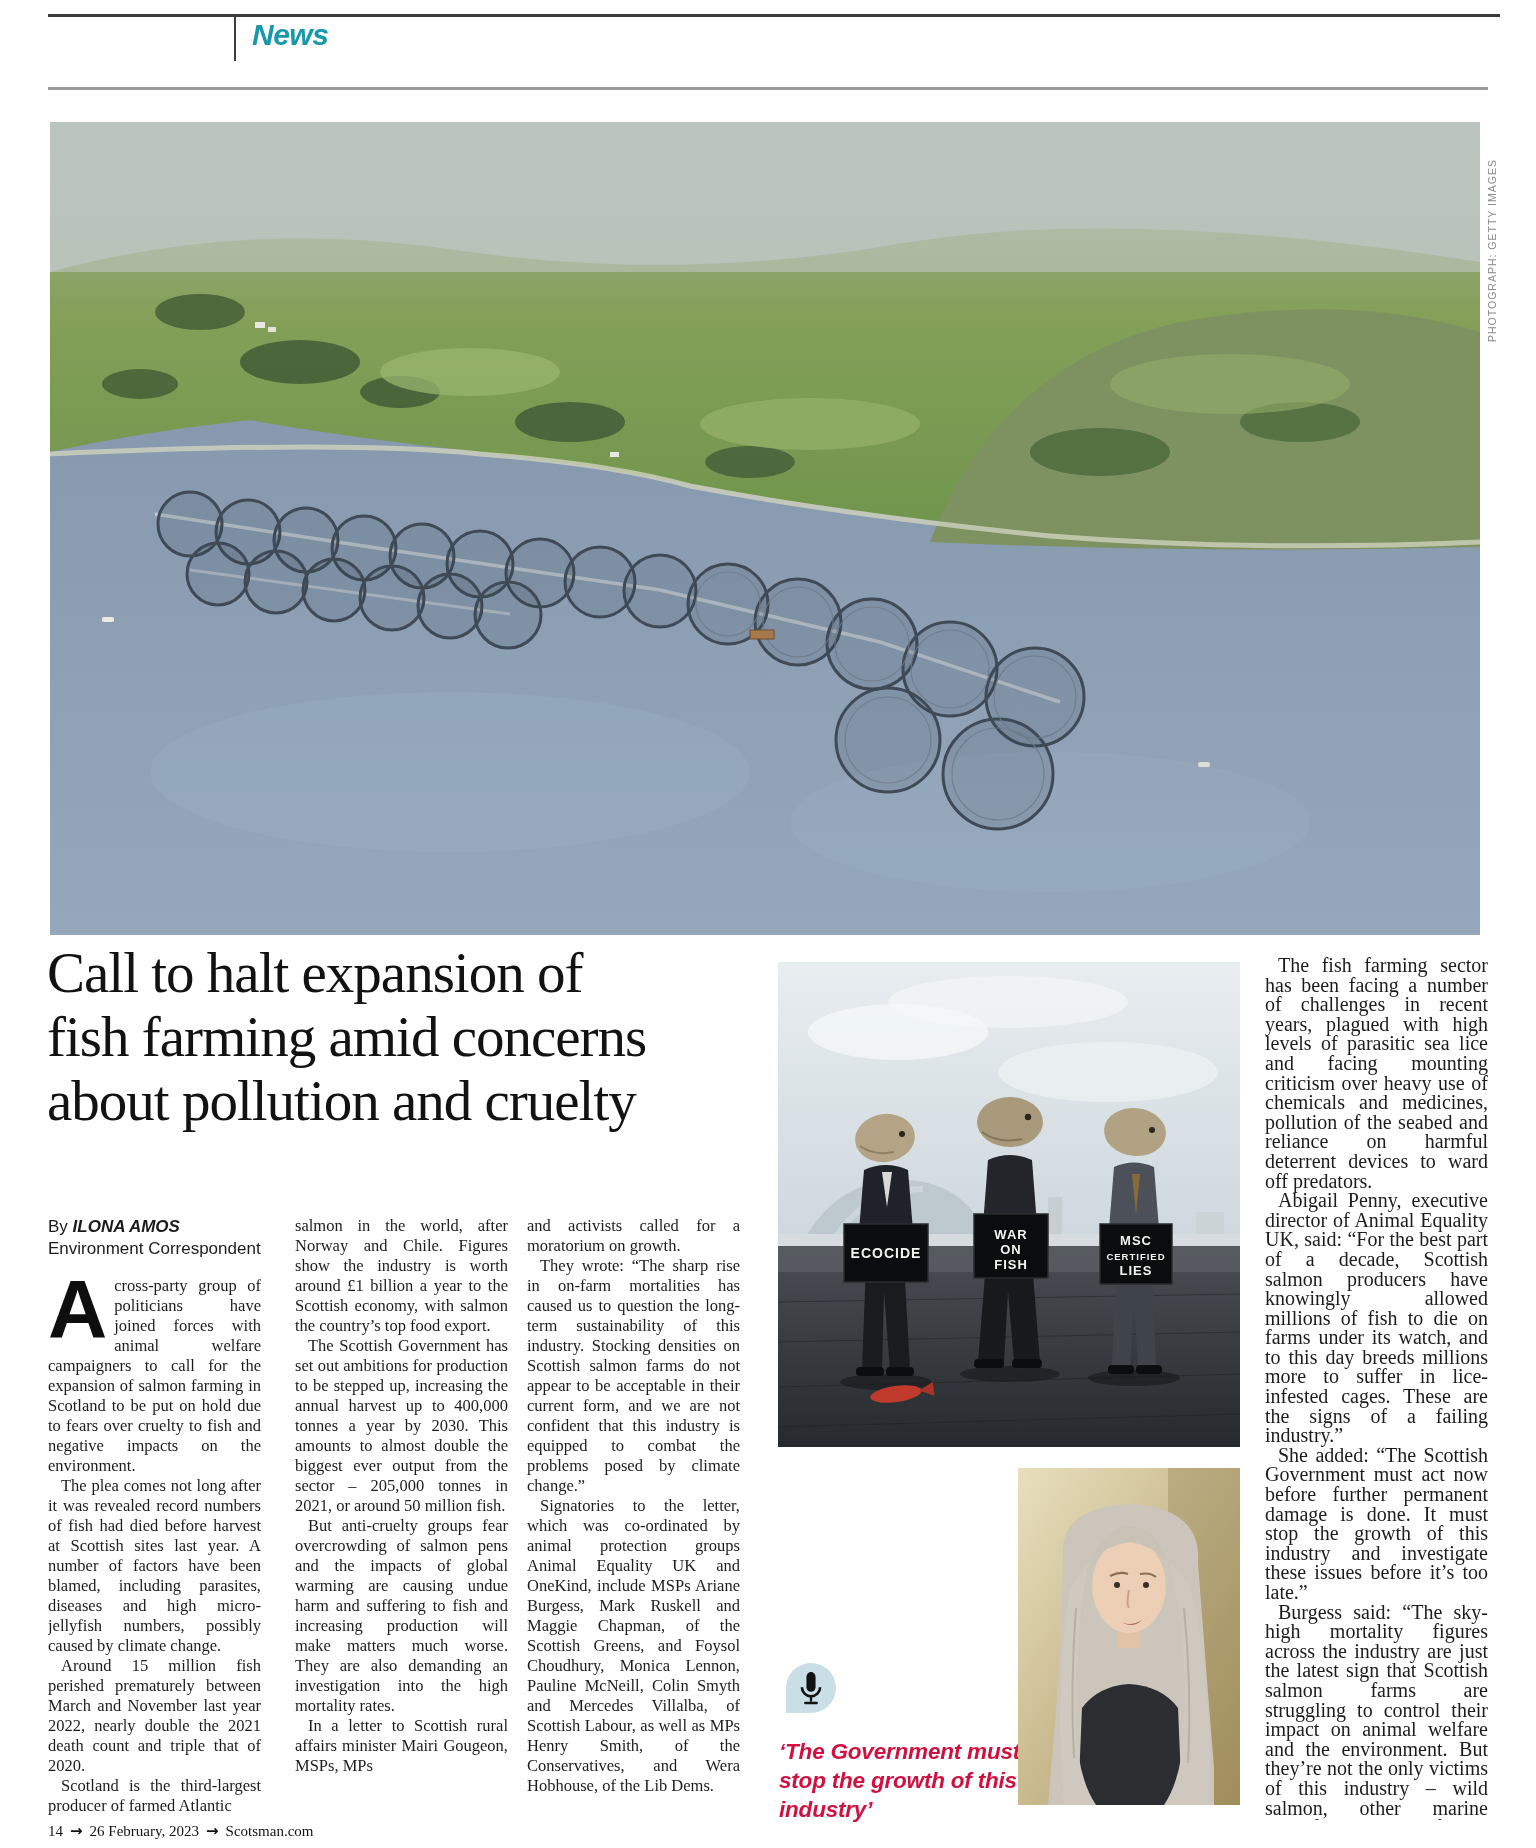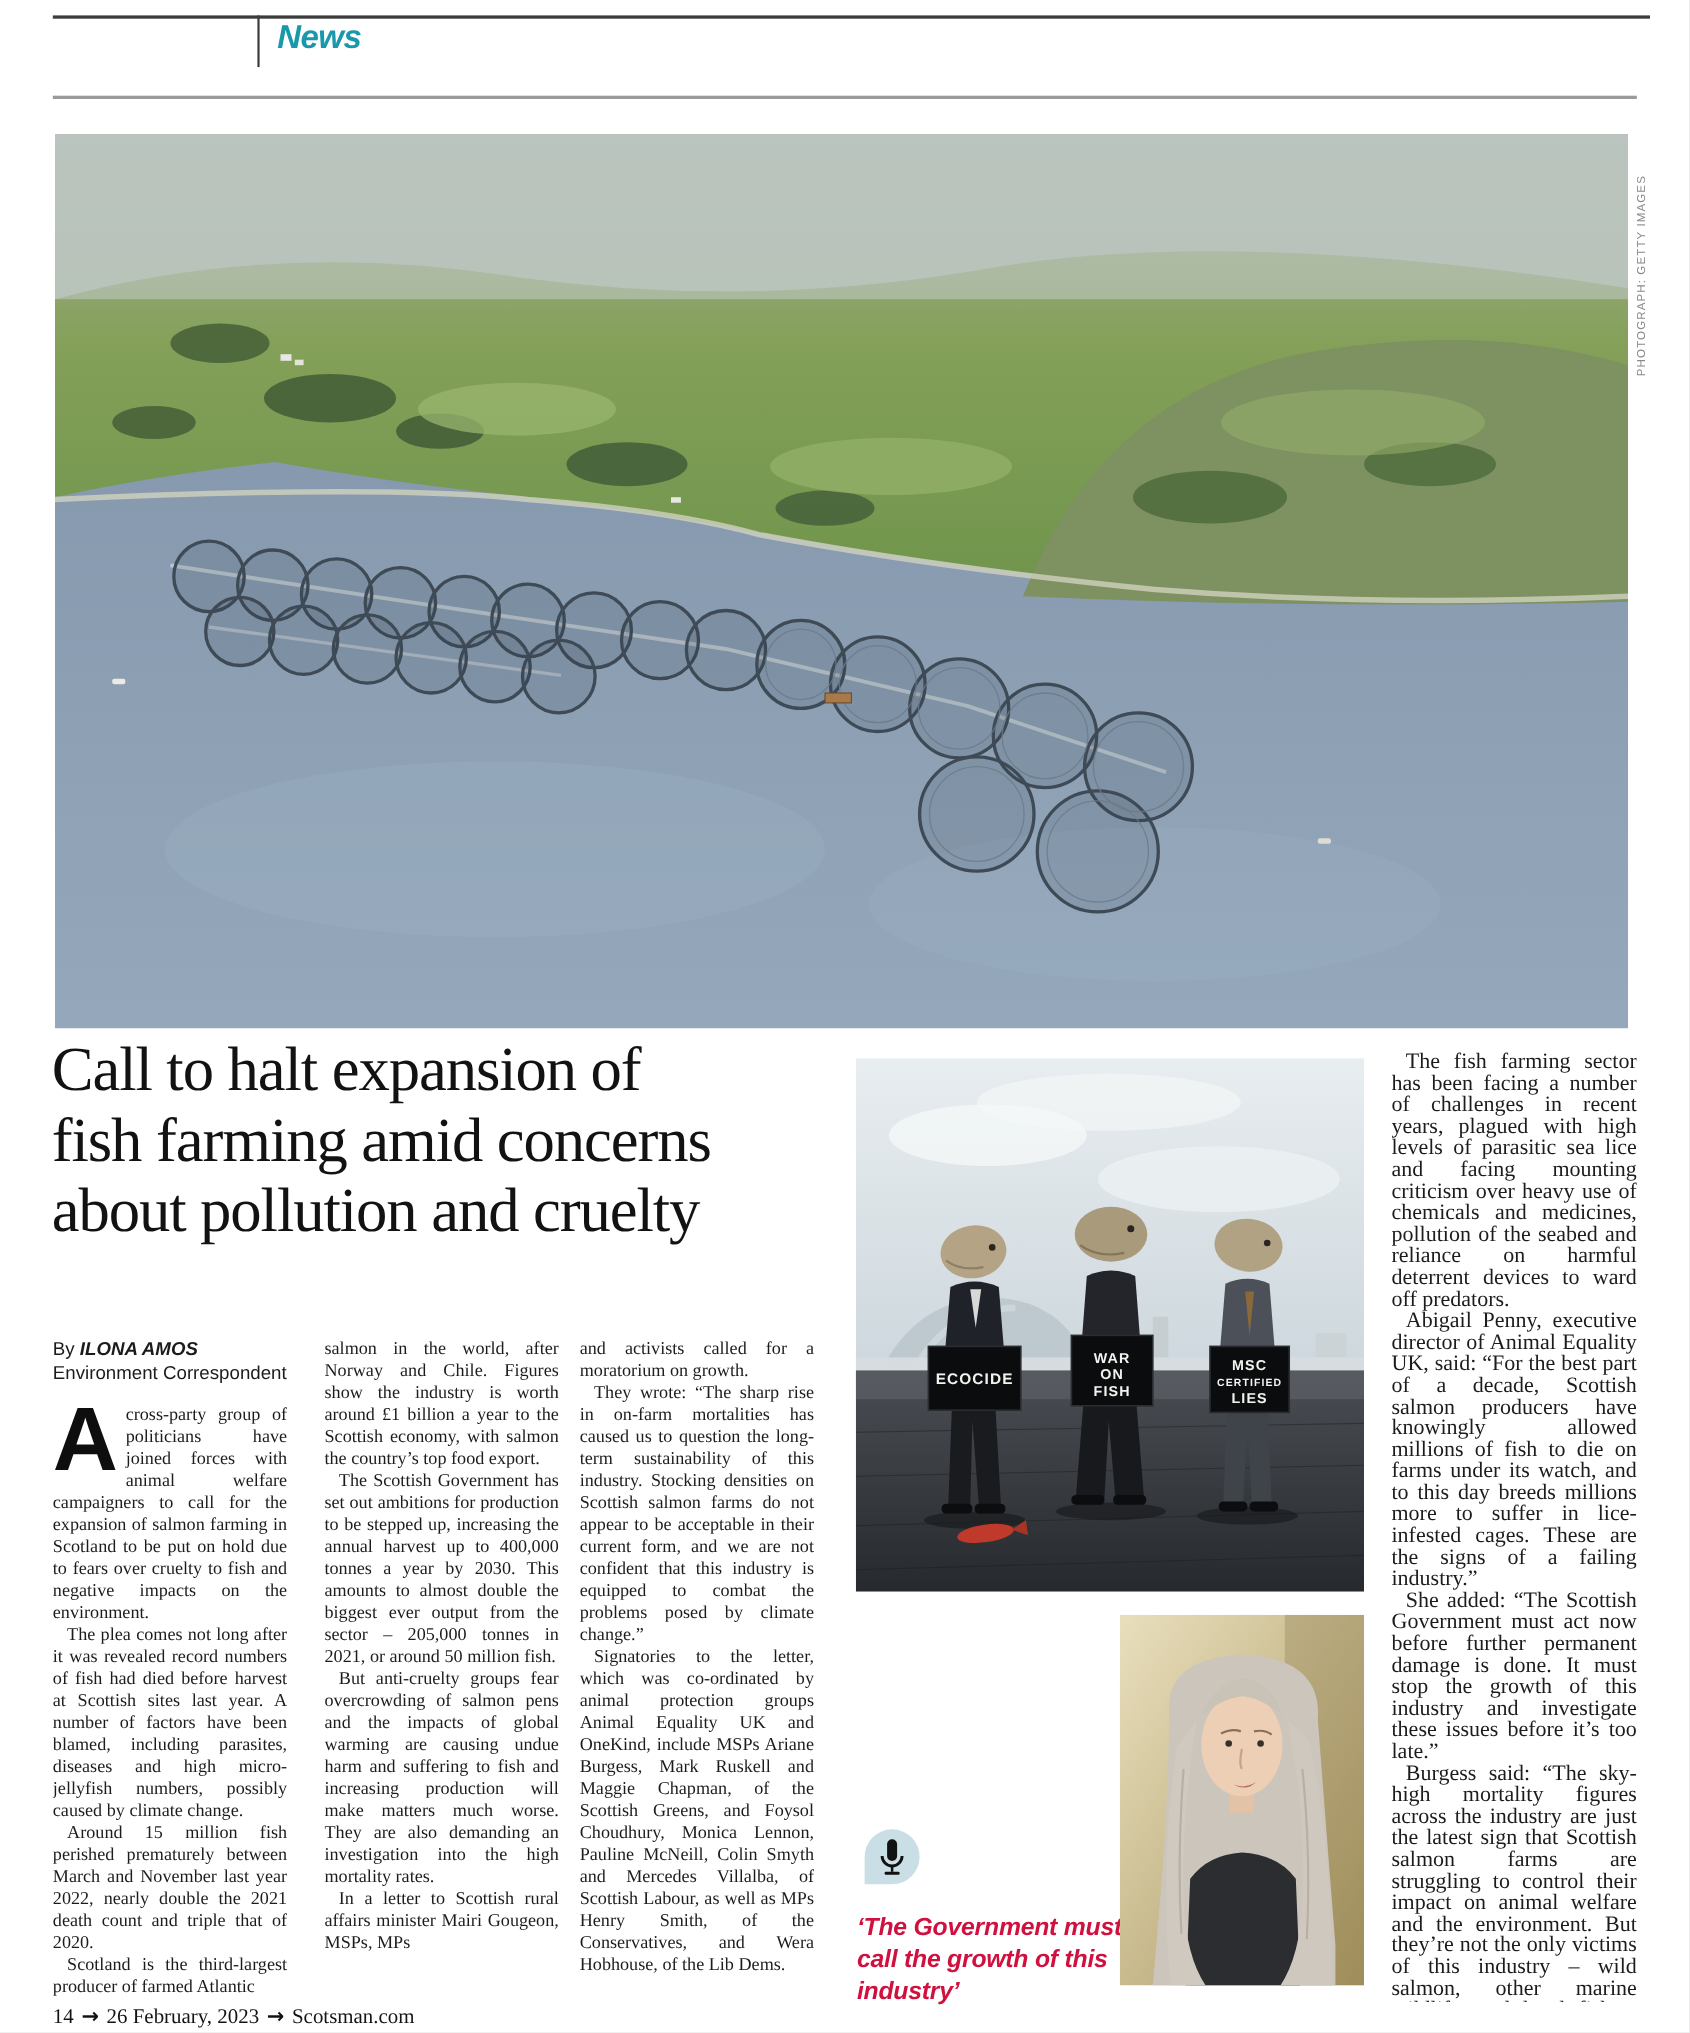--- a/index.html
+++ b/index.html
@@ -33,21 +33,21 @@
   .dropcap{float:left;font:700 82px/60px "Liberation Sans",sans-serif;color:#0e0e0e;margin:3px 7px 0 0;}
 
   .activist{left:778px;top:962px;width:462px;height:485px;}
   .caption{left:778px;top:1477px;width:242px;font:700 16.5px/26px "Liberation Sans",sans-serif;color:#0d0d0d;}
   .bubble{left:786px;top:1663px;width:50px;height:50px;background:#c9dee5;border-radius:50% 50% 50% 0;}
   .bubble svg{display:block;width:100%;height:100%;}
   .pullquote{left:779px;top:1737px;width:252px;font:italic 700 22.5px/29px "Liberation Sans",sans-serif;
              color:#d0113f;letter-spacing:-0.2px;}
   .portrait{left:1018px;top:1468px;width:222px;height:337px;}
 
-  .footer{left:48px;top:1822px;font-size:19px;color:#141414;}
+  .footer{left:48px;top:1822px;font-size:15px;color:#141414;}
   .footer .arrow{font-family:"DejaVu Sans",sans-serif;font-weight:700;margin:0 7px;color:#111;}
 
   .case-text{font-family:"Liberation Sans",sans-serif;font-weight:700;fill:#f2f2ee;letter-spacing:1px;}
 </style>
 </head>
 <body>
 
 <div class="page">
 
   <div class="abs rule-top"></div>
@@ -246,21 +246,21 @@
 
   <div class="abs bubble">
     <svg viewBox="0 0 66 66" aria-hidden="true">
       <rect x="27" y="12" width="12" height="26" rx="6" fill="#121212"></rect>
       <path d="M21,32 a12,12 0 0 0 24,0" stroke="#121212" stroke-width="3.5" fill="none"></path>
       <rect x="31.5" y="45" width="3" height="6" fill="#121212"></rect>
       <rect x="24" y="51" width="18" height="3.5" rx="1.5" fill="#121212"></rect>
     </svg>
   </div>
 
-  <div class="abs pullquote">‘The Government must call the growth of this industry’</div>
+  <div class="abs pullquote">‘The Government must stop the growth of this industry’</div>
 
   <div class="abs portrait photo">
     <svg viewBox="0 0 222 337" preserveAspectRatio="none" aria-hidden="true">
       <defs>
         <linearGradient id="pgG" x1="0" y1="0" x2="1" y2="1">
           <stop offset="0" stop-color="#e9dfbd"></stop>
             <stop offset="1" stop-color="#a8965f"></stop>
         </linearGradient>
       </defs>
       <rect width="222" height="337" fill="url(#pgG)"></rect>

